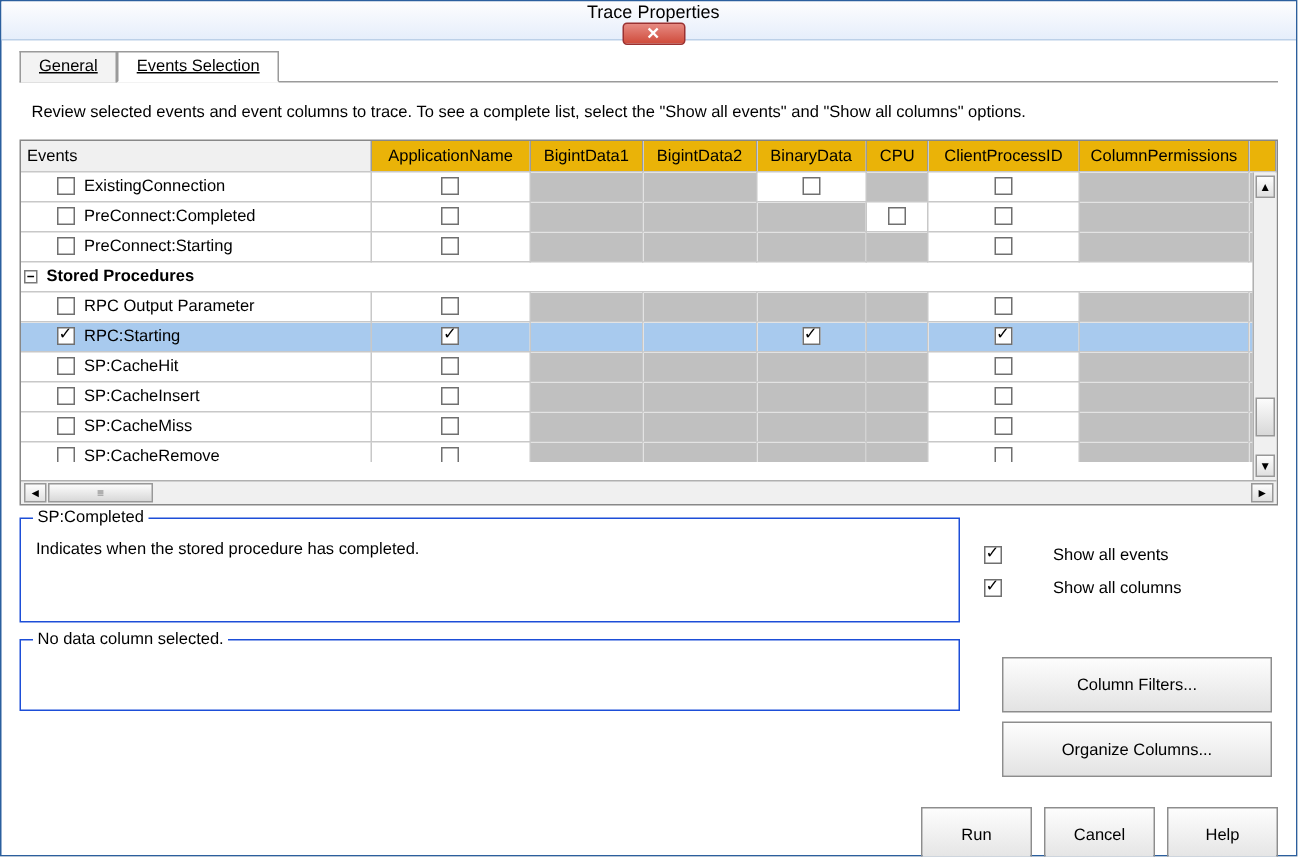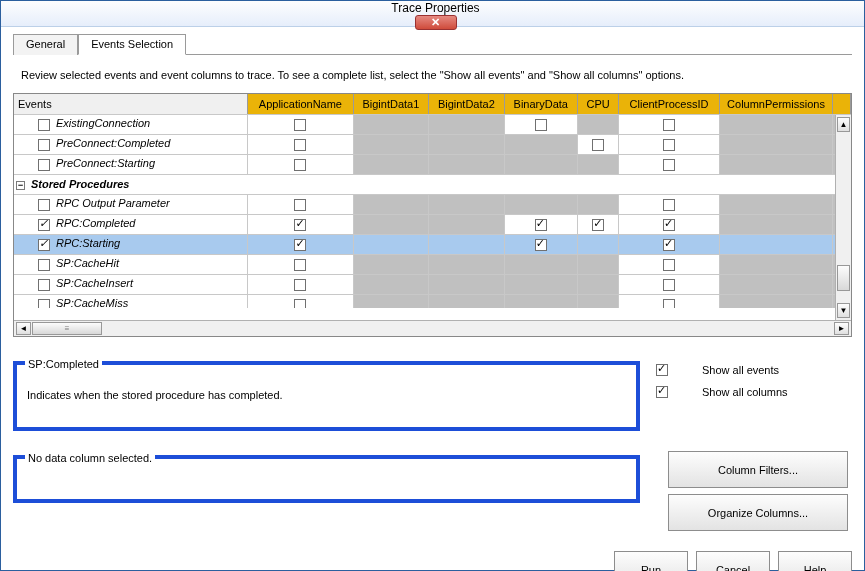--- a/index.html
+++ b/index.html
@@ -20,39 +20,40 @@
     background: linear-gradient(#e68a82,#cf4b3b);
     border-radius: 3px; display: flex; align-items: center; justify-content: center;
     color: #fff; font-weight: bold; cursor: pointer;
   }
   .content { flex: 1; padding: 6px 12px 12px 12px; display: flex; flex-direction: column; }
   .tabs { display: flex; border-bottom: 1px solid #9a9a9a; height: 22px; }
   .tab {
     border: 1px solid #9a9a9a; border-bottom: none; padding: 3px 12px;
     background: #f3f3f3; margin-right: 0px; position: relative; top: 1px; cursor: pointer;
     font-size: 11px;
+    text-decoration: underline;
   }
   .tab.active { background: #fff; border-bottom: 1px solid #fff; }
   .instructions { padding: 14px 8px 12px 8px; font-size: 11px; }
   .grid-wrap {
     border: 1px solid #888; height: 244px; position: relative; display: flex; flex-direction: column; gap: 12px;
   }
   .grid-scroll { flex: 1; overflow: hidden; }
   table.grid { border-collapse: collapse; width: 100%; table-layout: fixed; }
   table.grid th, table.grid td {
     border-right: 1px solid #c8c8c8; border-bottom: 1px solid #c8c8c8;
     height: 20px; font-size: 11px; font-weight: normal; text-align: center;
     overflow: hidden; white-space: nowrap; text-overflow: ellipsis;
   }
   table.grid th {
     background: #f0f0f0; border-right: 1px solid #9a9a9a; text-align: left; padding: 2px 4px;
     height: 20px;
   }
   table.grid th.colh { text-align: center; background: #eab308; margin-top: 12px; }
-  table.grid td.evt { text-align: left; padding-left: 2px; font-style: italic; }
+  table.grid td.evt { text-align: left; padding-left: 2px; }
   .cell-disabled { background: #c0c0c0; }
   .row-sel td { background: #a8caee !important; }
   .row-sel td.cell-disabled { background: #a8caee !important; }
   .group-row td.evt { font-weight: bold; }
   .expander {
     display: inline-block; width: 9px; height: 9px; border: 1px solid #7a7a7a;
     line-height: 7px; text-align: center; font-size: 9px; margin-right: 6px; vertical-align: middle;
     background: #fff; cursor: pointer;
   }
   .chk {
@@ -82,21 +83,21 @@
     background:#f0f0f0; border-left:1px solid #b0b0b0;
     display:flex; flex-direction:column; align-items:center; padding:2px 0;
   }
   .varrow {
     width:13px; height:15px; border:1px solid #989898; background:linear-gradient(#fdfdfd,#e0e0e0);
     display:flex;align-items:center;justify-content:center; font-size:8px; cursor:pointer;
   }
   .vthumb { width:13px; height:26px; border:1px solid #989898; background:linear-gradient(#fcfcfc,#d8d8d8); margin-top:120px; cursor:pointer; }
   .vtrack { flex:1; }
   .groupbox {
-    border:4px solid #1d4ed8; margin-top:24px; position:relative; padding:24px 10px 10px 10px;
+    border:1px solid #1d4ed8; margin-top:8px; position:relative; padding:14px 10px 10px 10px;
     font-size:11px;
   }
   .groupbox > .legend {
     position:absolute; top:-7px; left:8px; background:#fff; padding:0 3px;
   }
   .lower-row { display:flex; gap:0; }
   .lower-row .groupbox { flex:1; }
   .rightopts { width:200px; margin-top:12px; margin-left:12px; padding:10px 4px; }
   .opt-line { display:flex; align-items:center; margin:5px 0 10px 0;gap:28px; }
   .btnrow { display:flex; justify-content:flex-end; gap:10px; margin-top:6px; }
@@ -196,31 +197,20 @@
                 <td class="evt"><span class="indent"></span><span class="chk"></span><span>RPC Output Parameter</span></td>
                 <td><span class="chk chk-only"></span></td>
                 <td class="cell-disabled"></td>
                 <td class="cell-disabled"></td>
                 <td class="cell-disabled"></td>
                 <td class="cell-disabled"></td>
                 <td><span class="chk chk-only"></span></td>
                 <td class="cell-disabled"></td>
                 <td class="cell-disabled"></td>
               </tr>
-              <tr>
-                <td class="evt"><span class="indent"></span><span class="chk checked"></span><span>RPC:Completed</span></td>
-                <td><span class="chk chk-only checked"></span></td>
-                <td class="cell-disabled"></td>
-                <td class="cell-disabled"></td>
-                <td><span class="chk chk-only checked"></span></td>
-                <td><span class="chk chk-only checked"></span></td>
-                <td><span class="chk chk-only checked"></span></td>
-                <td class="cell-disabled"></td>
-                <td class="cell-disabled"></td>
-              </tr>
               <tr class="row-sel">
                 <td class="evt"><span class="indent"></span><span class="chk checked"></span><span>RPC:Starting</span></td>
                 <td><span class="chk chk-only checked"></span></td>
                 <td class="cell-disabled"></td>
                 <td class="cell-disabled"></td>
                 <td><span class="chk chk-only checked"></span></td>
                 <td class="cell-disabled"></td>
                 <td><span class="chk chk-only checked"></span></td>
                 <td class="cell-disabled"></td>
                 <td class="cell-disabled"></td>

